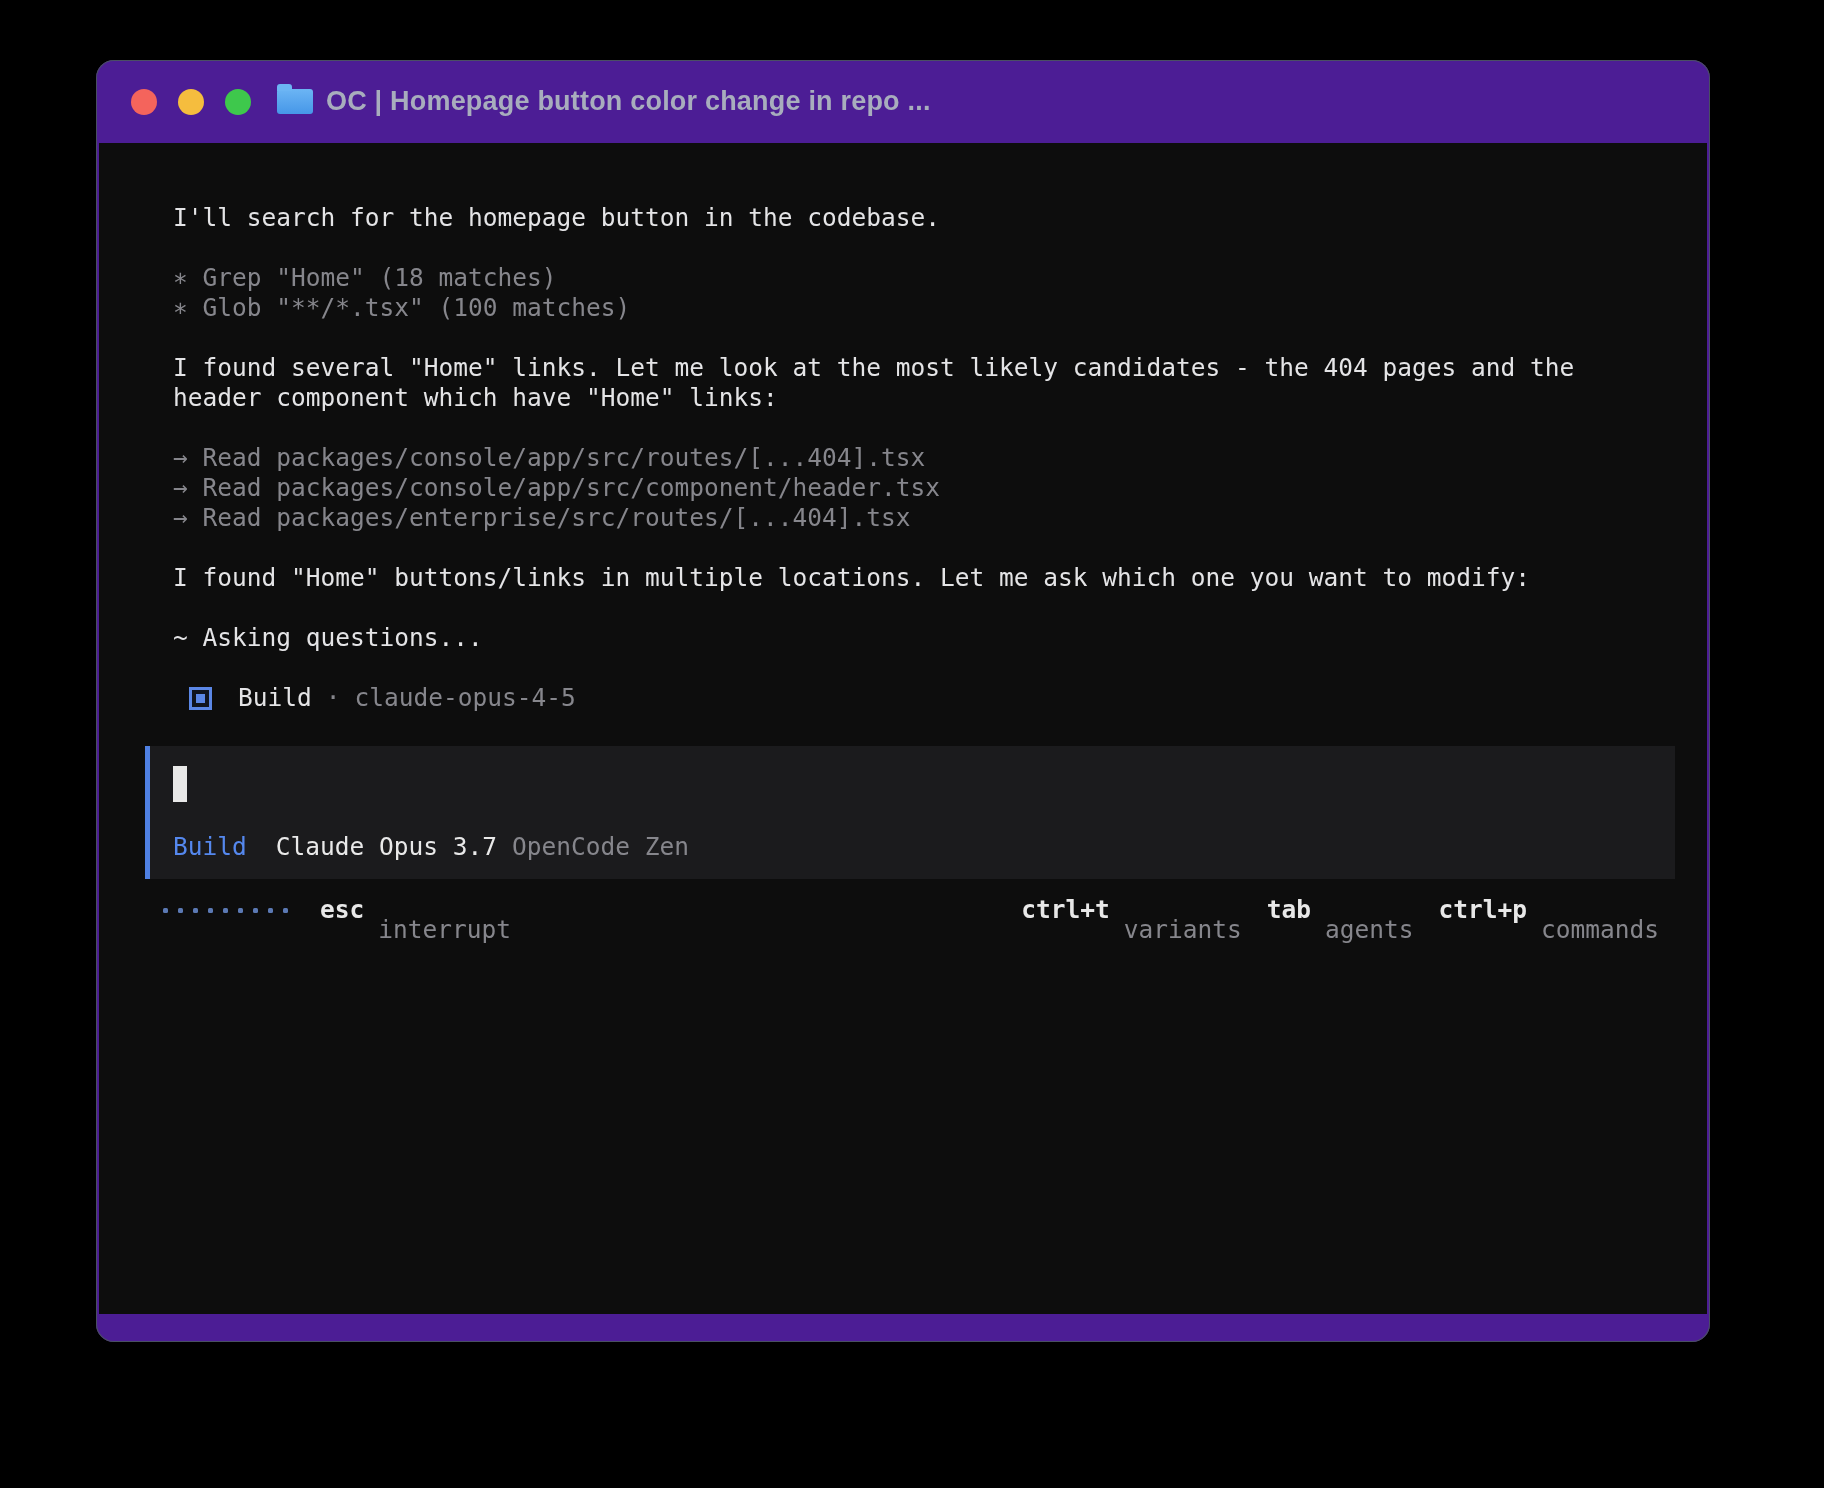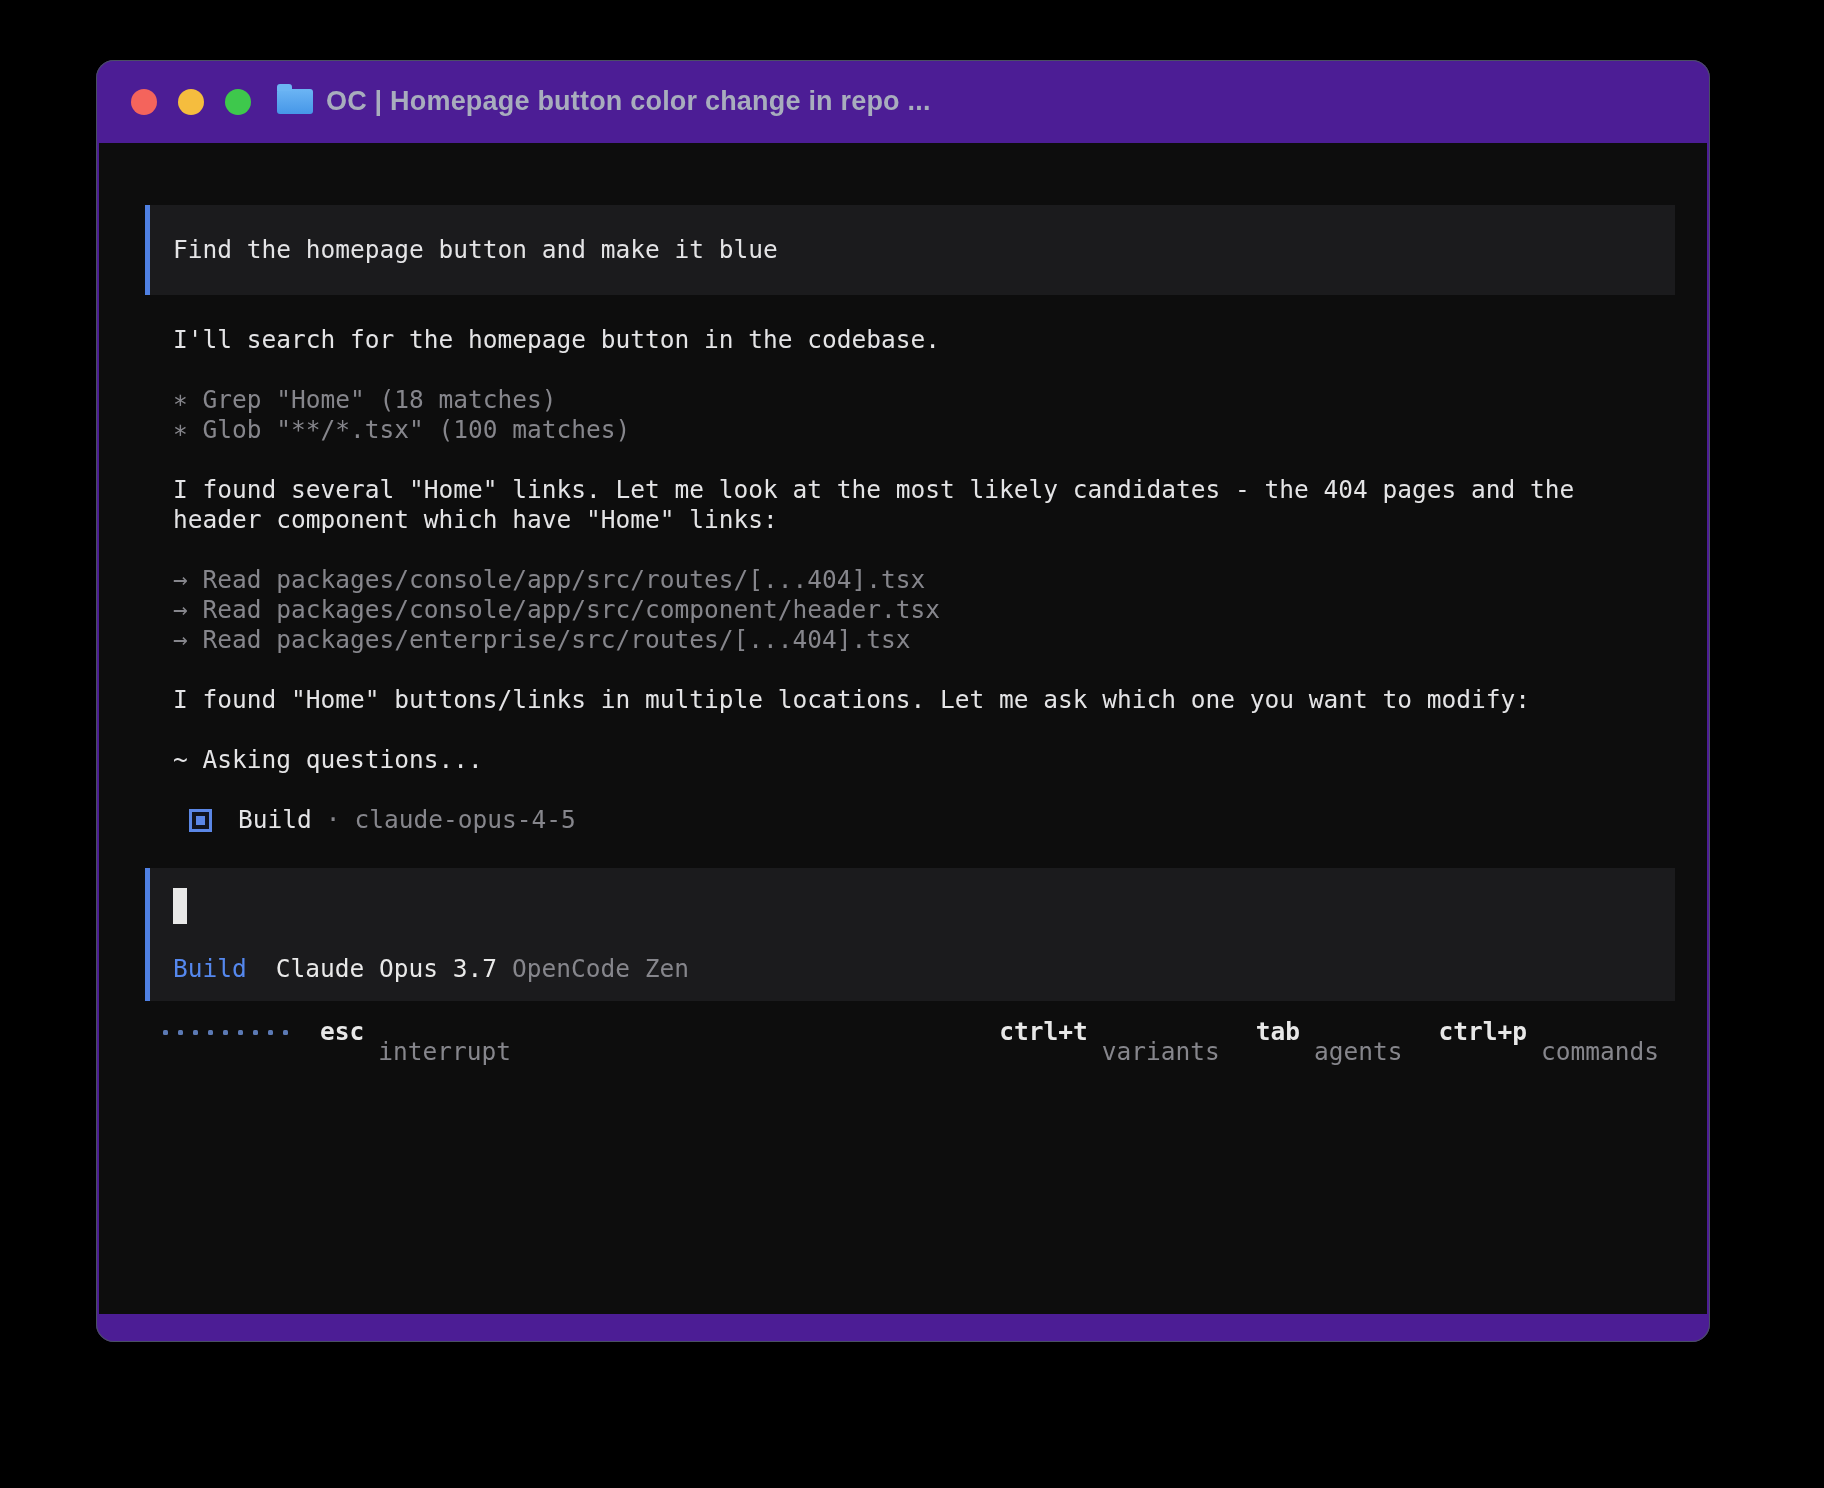--- a/index.html
+++ b/index.html
@@ -65,44 +65,41 @@
   .input-model{ color:#e9e9e9; margin-right:15px; }
   .input-provider{ color:#86868c; }
 
   .hints-row{ margin-top:16px; height:30px; display:flex; align-items:center;
     justify-content:space-between; padding:0 16px 0 18px; flex:none; }
   .hints-left{ display:flex; align-items:center; }
   .spinner{ display:flex; gap:10px; margin-right:32px; }
   .spinner i{ width:5px; height:5px; border-radius:1.5px; background:#5b79b4; display:block; }
   .key{ font-weight:bold; color:#e8e8e8; }
   .klabel{ color:#86868c; margin-left:14px;margin-top:40px; }
-  .hints-right{ display:flex; align-items:center; gap:36px; }
+  .hints-right{ display:flex; align-items:center; gap:25px; }
   .hint-group{ display:flex; align-items:center; white-space:pre; }
 </style>
 </head>
 <body>
 
 <div class="window">
 
   <div class="titlebar">
     <div class="traffic">
       <span class="light red"></span>
       <span class="light yellow"></span>
       <span class="light green"></span>
     </div>
     <span class="folder"></span>
     <span class="win-title">OC | Homepage button color change in repo ...</span>
   </div>
 
   <div class="content">
 
 
-    <div class="block user-block">
-      <span>Find the homepage button and make it blue</span>
-    </div>
 
     <div class="chat">
       <div class="para">I'll search for the homepage button in the codebase.</div>
       <div class="para dim">∗ Grep "Home" (18 matches)
 ∗ Glob "**/*.tsx" (100 matches)</div>
       <div class="para">I found several "Home" links. Let me look at the most likely candidates - the 404 pages and the
 header component which have "Home" links:</div>
       <div class="para dim">→ Read packages/console/app/src/routes/[...404].tsx
 → Read packages/console/app/src/component/header.tsx
 → Read packages/enterprise/src/routes/[...404].tsx</div>

